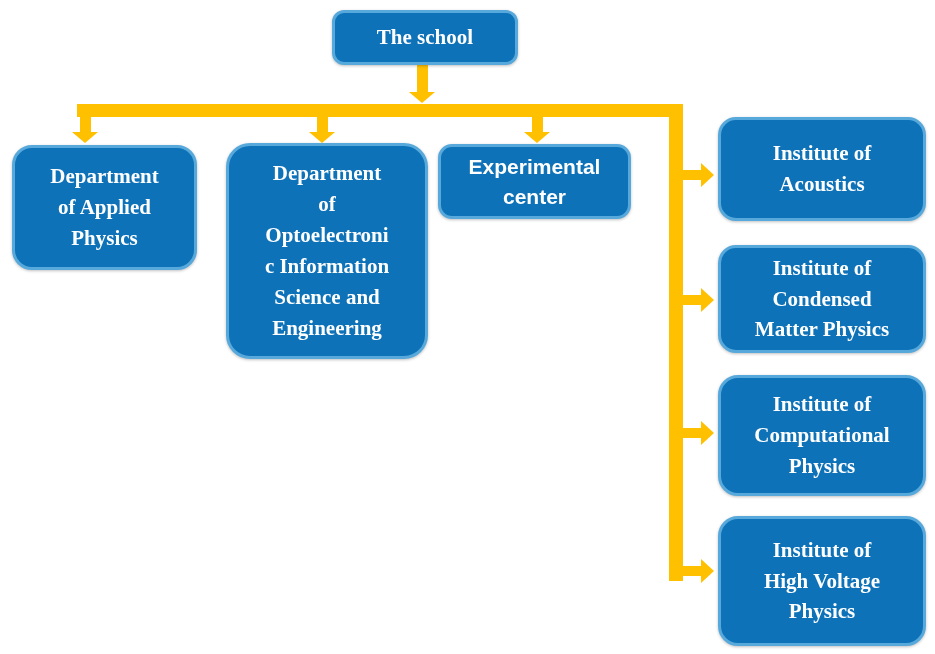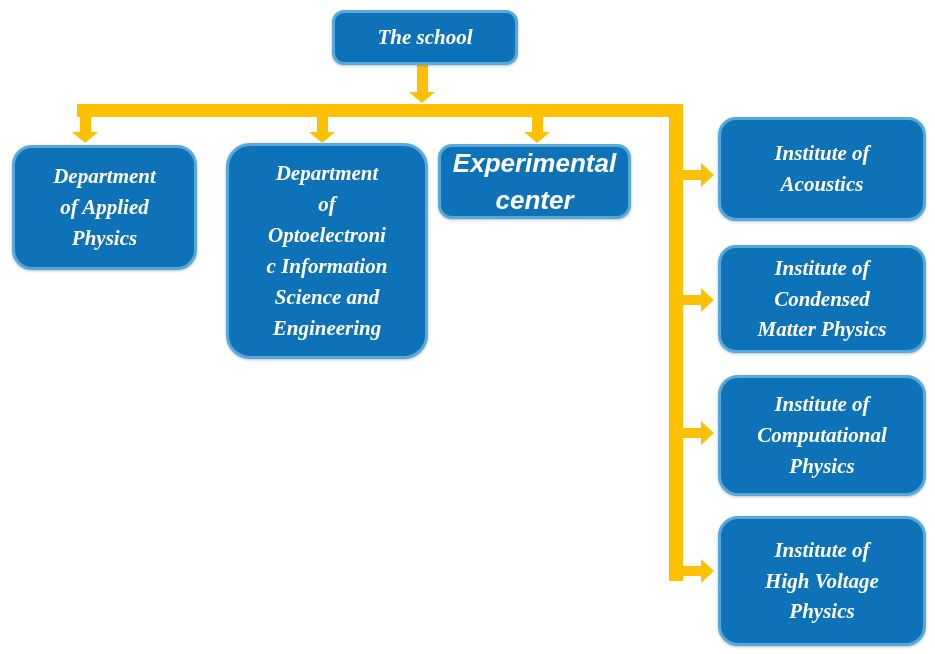--- a/index.html
+++ b/index.html
@@ -9,39 +9,38 @@
     --node-text:#FFFFFF;
     --background:#FFFFFF;
   }
   html,body{margin:0;padding:0;background:var(--background);}
   .canvas{
     position:relative;
     width:935px;height:654px;
     background:var(--background);
     overflow:hidden;
     font-family:"Liberation Serif", serif;
-    font-style:italic;
   }
   .node{
     position:absolute;
     background:var(--node-fill);
     border:3px solid var(--node-border);
     color:var(--node-text);
     display:flex;align-items:center;justify-content:center;
     text-align:center;
     box-sizing:border-box;
     box-shadow:0 1px 3px rgba(0,0,0,0.25);
   }
   .node .lbl{
     white-space:pre-line;
     font-weight:bold;
     line-height:1.47;
   }
   .serif .lbl{font-family:"Liberation Serif", serif;font-size:21px;}
-  .sans  .lbl{font-family:"Liberation Sans", sans-serif;font-size:26px;line-height:1.4;}
+  .sans  .lbl{font-family:"Liberation Sans", sans-serif;font-size:21px;line-height:1.4;}
   .conn{position:absolute;background:var(--connector);}
   .tri{position:absolute;width:0;height:0;background:transparent;}
   .tri-down{
     border-left:13px solid transparent;
     border-right:13px solid transparent;
     border-top:11px solid var(--connector);
   }
   .tri-right{
     border-top:12px solid transparent;
     border-bottom:12px solid transparent;

